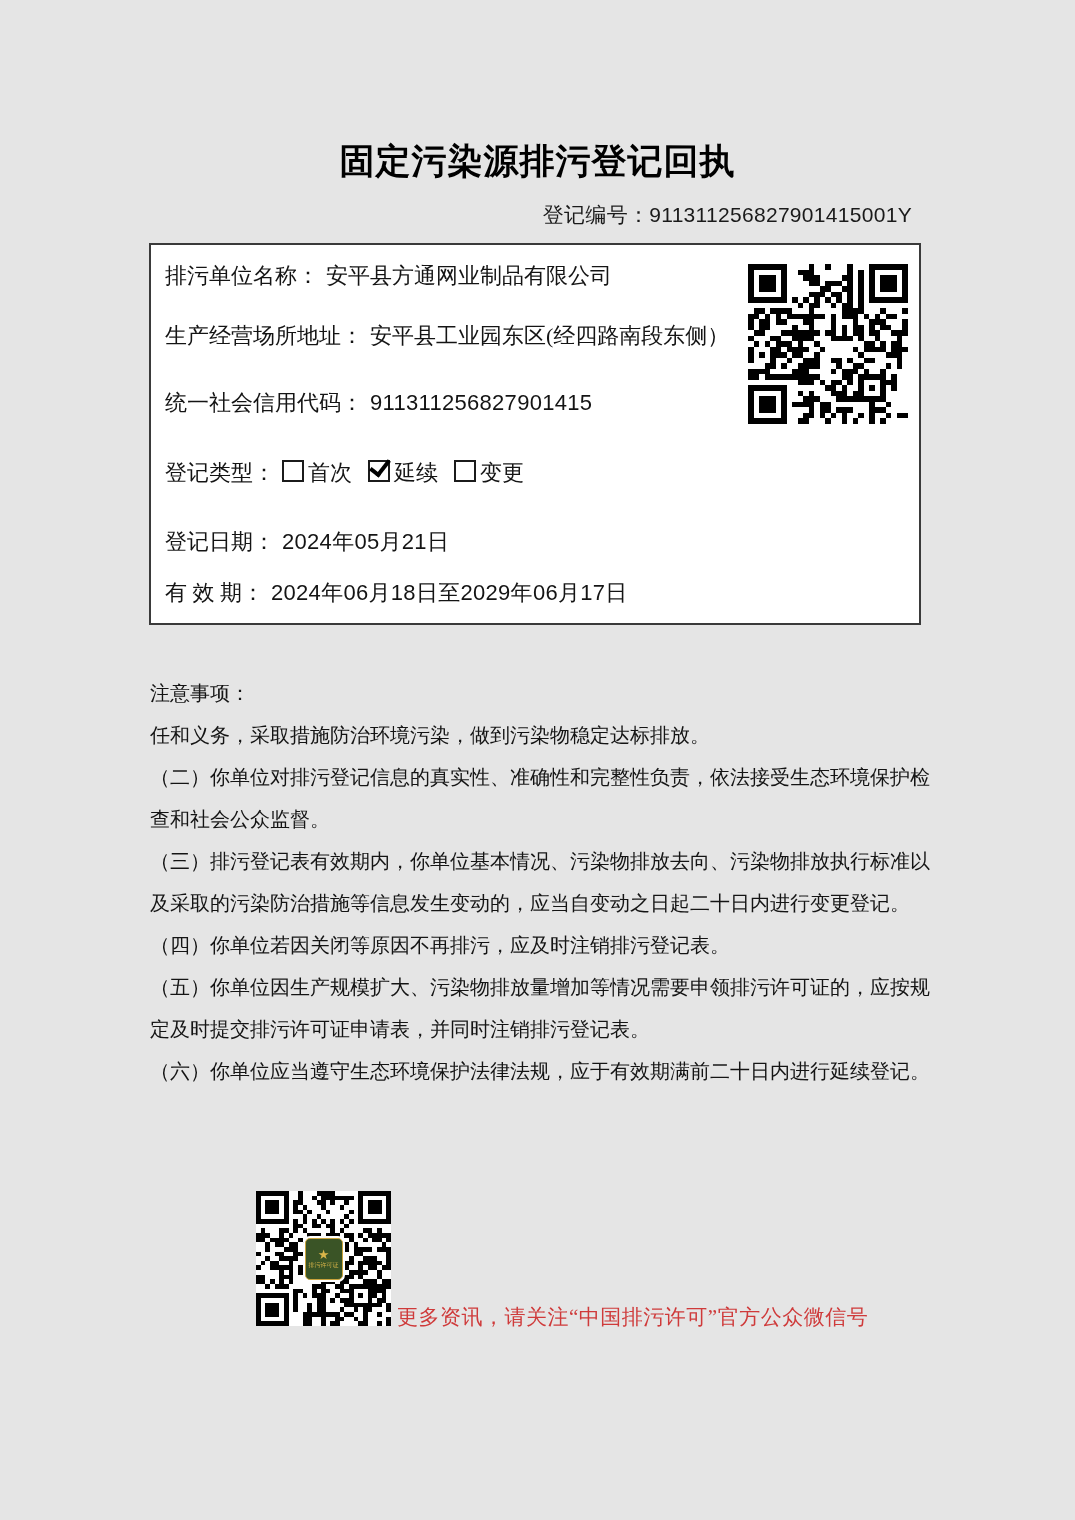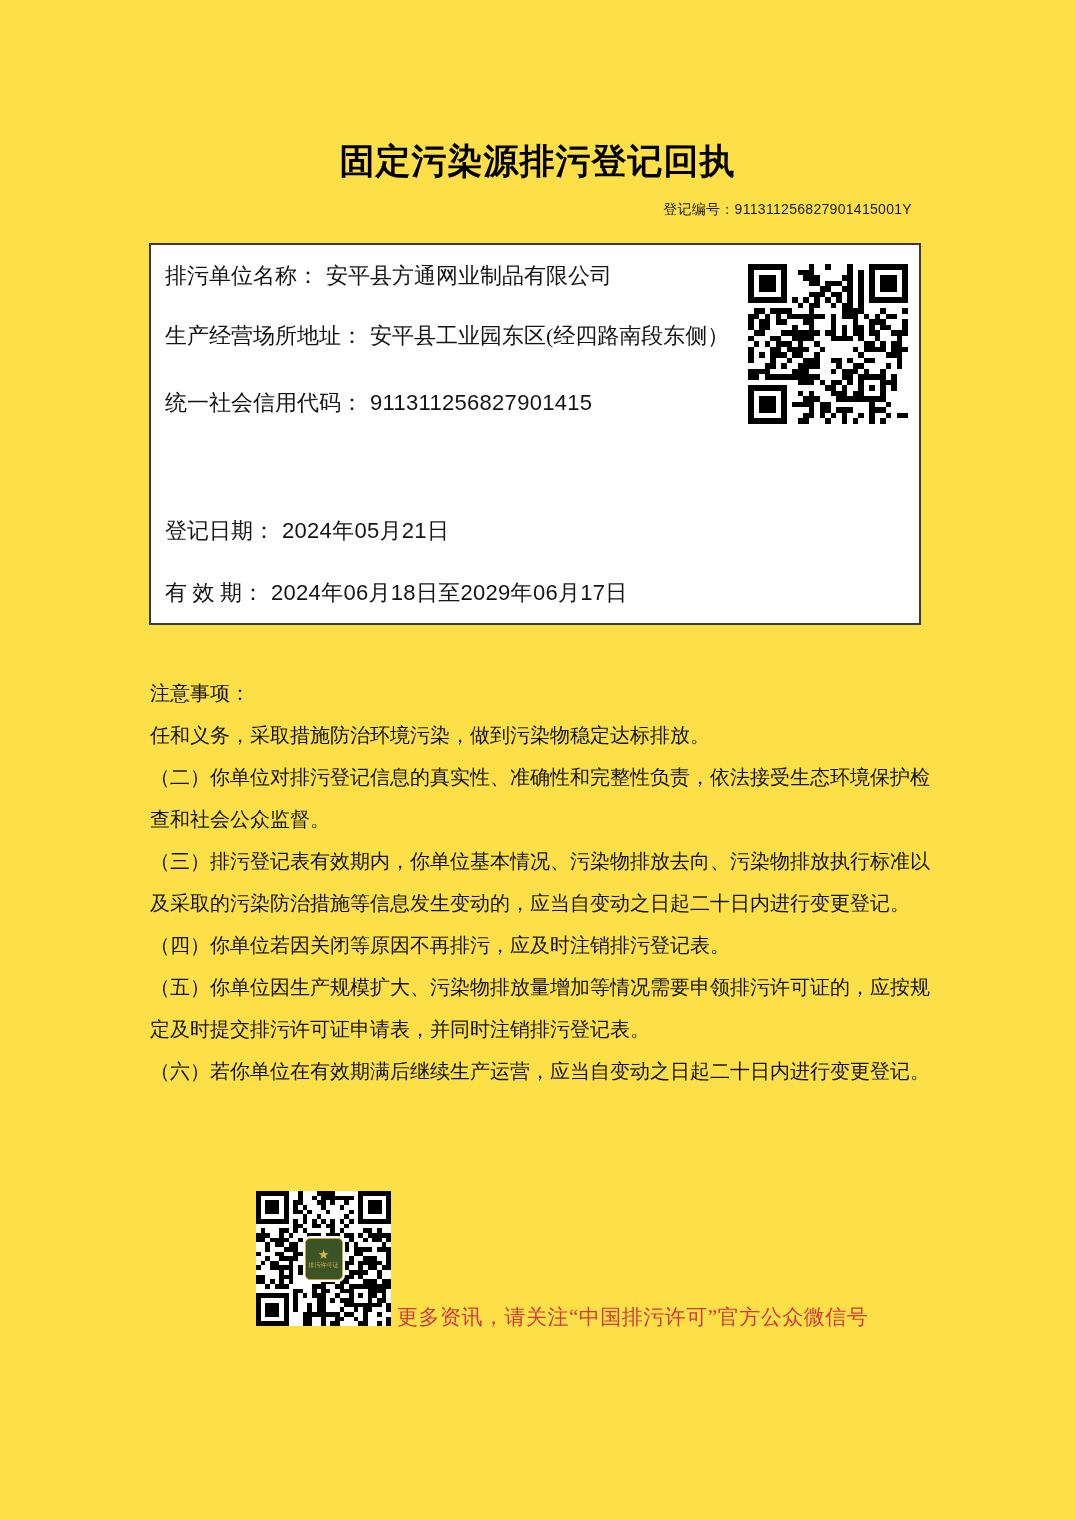--- a/index.html
+++ b/index.html
@@ -1,37 +1,37 @@
 <!DOCTYPE html>
 <html><head>
 <meta charset="utf-8">
 <style>
   html,body{margin:0;padding:0;background:#fff;}
   .page{
-    position:relative;width:1075px;height:1520px;background:#fde047;overflow:hidden;
+    position:relative;width:1075px;height:1520px;background:#e5e5e5;overflow:hidden;
     font-family:"Liberation Serif","DejaVu Serif",serif;color:#111;
   }
   .doc-title{
     position:absolute;top:138px;left:0;width:100%;text-align:center;
     font-size:35px;font-weight:bold;letter-spacing:1px;color:#000;
   }
   .regnum{
-    position:absolute;top:201px;right:163px;font-size:14px;color:#1a1a1a;
+    position:absolute;top:201px;right:163px;font-size:21px;color:#1a1a1a;
     font-family:"Liberation Sans","DejaVu Sans",sans-serif;letter-spacing:.3px;
   }
   .infobox{
     position:absolute;left:149px;top:243px;width:768px;height:378px;
     border:2px solid #3a3a3a;background:#fff;
   }
   .frow{
     position:absolute;left:14px;font-size:22px;line-height:30px;white-space:nowrap;color:#141414;
   }
   .frow .v{margin-left:7px;}
   .digits{font-family:"Liberation Sans","DejaVu Sans",sans-serif;letter-spacing:.3px;}
-  .r1{top:16px;}.r2{top:76px;}.r3{top:143px;text-align:right;}.r4{top:213px;}.r5{top:271px;}.r6{top:333px;}
+  .r1{top:16px;}.r2{top:76px;}.r3{top:143px;text-align:right;}.r4{top:213px;}.r5{top:282px;}.r6{top:333px;}
   .opt{margin-right:16px;}
   .cb{
     display:inline-block;width:18px;height:18px;border:2px solid #1b1b1b;
     vertical-align:-2px;margin-right:4px;position:relative;background:#fff;
   }
   .cb.checked::after{
     content:"";position:absolute;left:4px;top:-6px;width:8px;height:16px;
     border-right:4px solid #000;border-bottom:4px solid #000;transform:rotate(38deg);
   }
   .qr{display:block;}
@@ -70,20 +70,23 @@
     </div>
 
     <div class="frow r2">
       <span>生产经营场所地址：</span><span class="v">安平县工业园东区(经四路南段东侧）</span>
     </div>
 
     <div class="frow r3">
       <span>统一社会信用代码：</span><span class="v digits">911311256827901415</span>
     </div>
 
+    <div class="frow r4">
+      <span>登记类型：</span><span class="v opt"><span class="cb"></span><span>首次</span></span><span class="opt"><span class="cb checked"></span><span>延续</span></span><span class="opt"><span class="cb"></span><span>变更</span></span>
+    </div>
 
     <div class="frow r5">
       <span>登记日期：</span><span class="v digits">2024年05月21日</span>
     </div>
 
     <div class="frow r6">
       <span>有 效 期：</span><span class="v digits">2024年06月18日至2029年06月17日</span>
     </div>
 
     <div class="qr qr-top"><svg viewBox="0 0 29 29" width="100%" height="100%" shape-rendering="crispEdges" fill="#000">
@@ -408,21 +411,21 @@
   <div class="notes">
     <div class="nline">注意事项：</div>
     <div class="nline">任和义务，采取措施防治环境污染，做到污染物稳定达标排放。</div>
     <div class="nline">（二）你单位对排污登记信息的真实性、准确性和完整性负责，依法接受生态环境保护检</div>
     <div class="nline">查和社会公众监督。</div>
     <div class="nline">（三）排污登记表有效期内，你单位基本情况、污染物排放去向、污染物排放执行标准以</div>
     <div class="nline">及采取的污染防治措施等信息发生变动的，应当自变动之日起二十日内进行变更登记。</div>
     <div class="nline">（四）你单位若因关闭等原因不再排污，应及时注销排污登记表。</div>
     <div class="nline">（五）你单位因生产规模扩大、污染物排放量增加等情况需要申领排污许可证的，应按规</div>
     <div class="nline">定及时提交排污许可证申请表，并同时注销排污登记表。</div>
-    <div class="nline">（六）若你单位在有效期满后继续生产运营，应当自变动之日起二十日内进行变更登记。</div>
+    <div class="nline">（六）你单位应当遵守生态环境保护法律法规，应于有效期满前二十日内进行延续登记。</div>
   </div>
 
   <div class="qr qr-bottom"><svg viewBox="0 0 29 29" width="100%" height="100%" shape-rendering="crispEdges" fill="#000">
         <rect width="29" height="29" fill="#fff"></rect>
         <rect x="9" y="0" width="1" height="1"></rect>
         <rect x="13" y="0" width="1" height="1"></rect>
         <rect x="14" y="0" width="1" height="1"></rect>
         <rect x="15" y="0" width="1" height="1"></rect>
         <rect x="16" y="0" width="1" height="1"></rect>
         <rect x="9" y="1" width="1" height="1"></rect>

